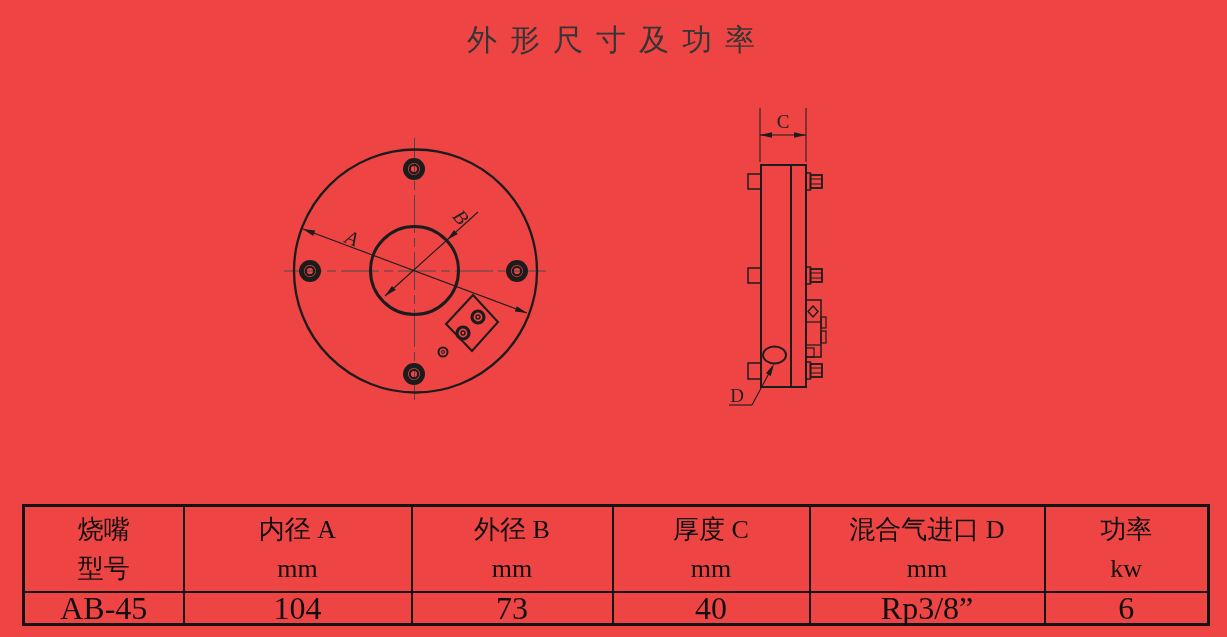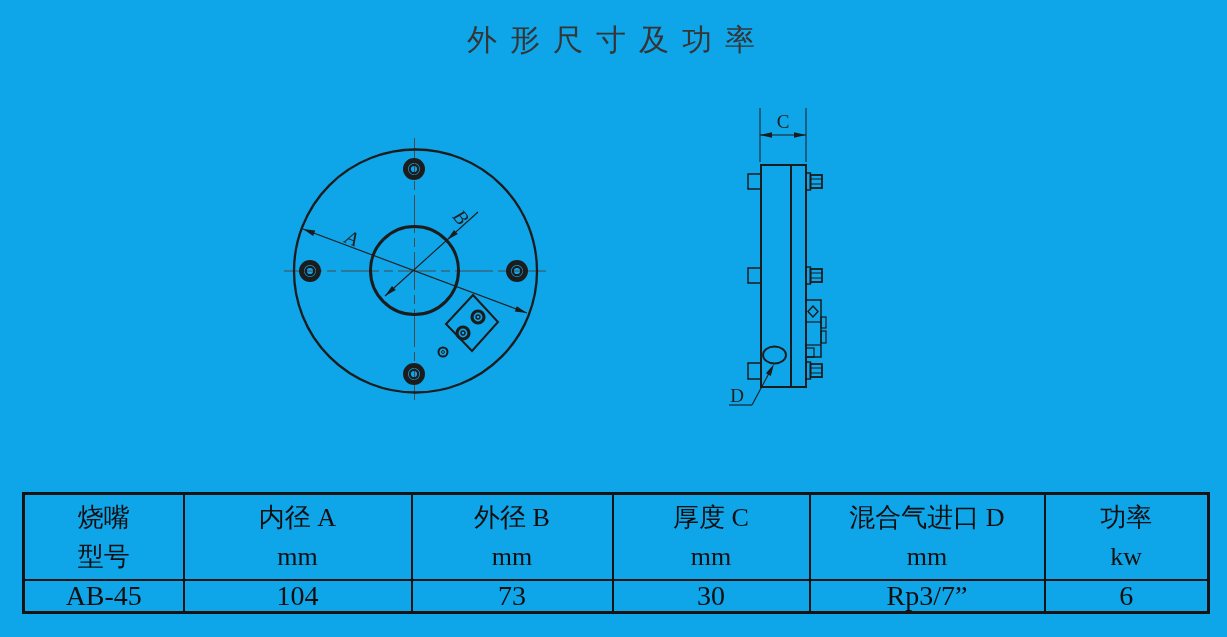--- a/index.html
+++ b/index.html
@@ -1,20 +1,20 @@
 <!DOCTYPE html>
 <html><head>
 <meta charset="utf-8">
 <style>
   html,body{margin:0;padding:0;background:#ffffff;}
   .page{
     position:relative;
     width:1227px;
     height:637px;
-    background:#0ea5e9;
+    background:#ef4444;
     font-family:"Liberation Serif", serif;
     color:#1a1a1a;
     overflow:hidden;
   }
   .title{
     position:absolute;
     left:467px;
     top:20px;
     font-size:30px;
     letter-spacing:13px;
@@ -26,36 +26,36 @@
     left:0;
     top:0;
   }
   svg.drawing text{
     font-family:"Liberation Serif", serif;
     fill:#222222;
   }
   table.spec{
     position:absolute;
     left:22px;
-    top:492px;
+    top:504px;
     border-collapse:collapse;
     table-layout:fixed;
     font-family:"Liberation Serif", serif;
     color:#0f0f0f;
   }
   table.spec td{
     border:2px solid #141414;
     text-align:center;
     vertical-align:middle;
     padding:0;
   }
   table.spec{border:3px solid #141414;}
   td.hd{height:84px;font-size:26px;}
   td.hd .l{line-height:39px;}
-  td.val{height:30px;font-size:28px;line-height:30px;}
+  td.val{height:30px;font-size:32px;line-height:30px;}
 </style>
 </head>
 <body>
 
 <div class="page">
 
   <div class="title">外形尺寸及功率</div>
 
   <svg class="drawing" width="1227" height="480" viewBox="0 0 1227 480">
 
@@ -203,20 +203,20 @@
         </td>
         <td class="hd">
           <div class="l">功率</div>
           <div class="l">kw</div>
         </td>
       </tr>
       <tr>
         <td class="val">AB-45</td>
         <td class="val">104</td>
         <td class="val">73</td>
-        <td class="val">30</td>
-        <td class="val">Rp3/7”</td>
+        <td class="val">40</td>
+        <td class="val">Rp3/8”</td>
         <td class="val">6</td>
       </tr>
     </tbody>
   </table>
 
 </div>
 
 </body></html>

